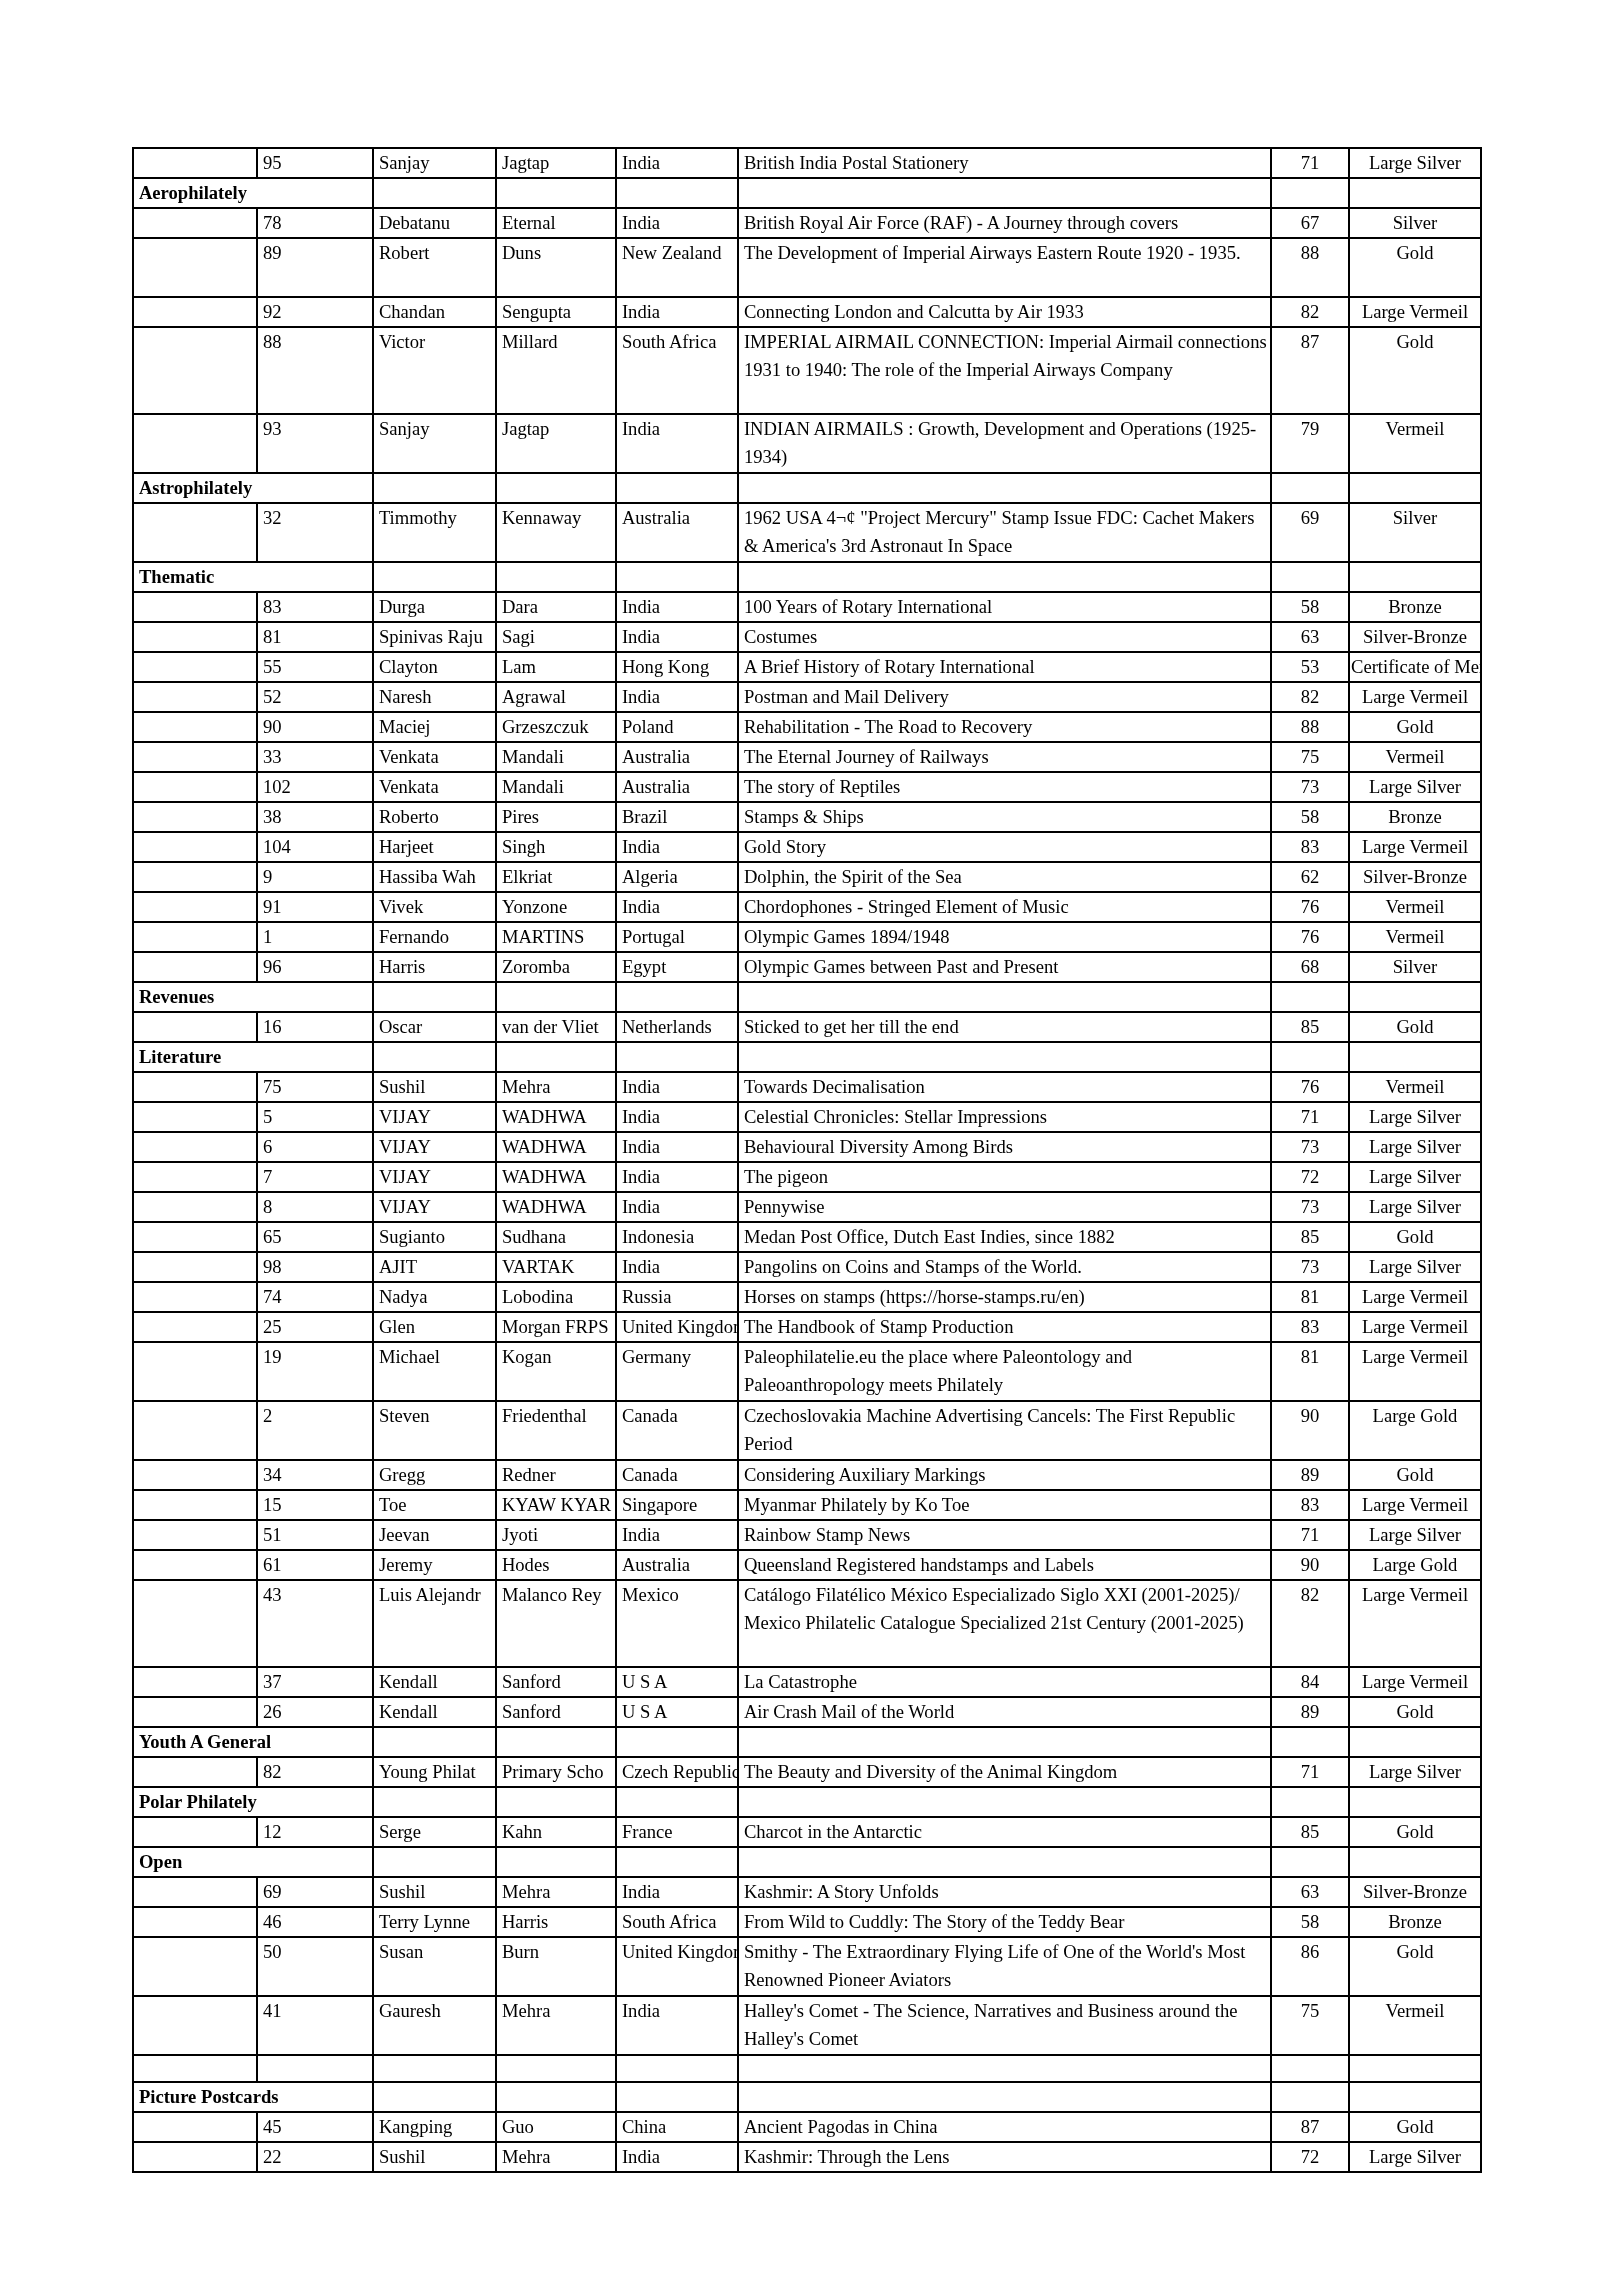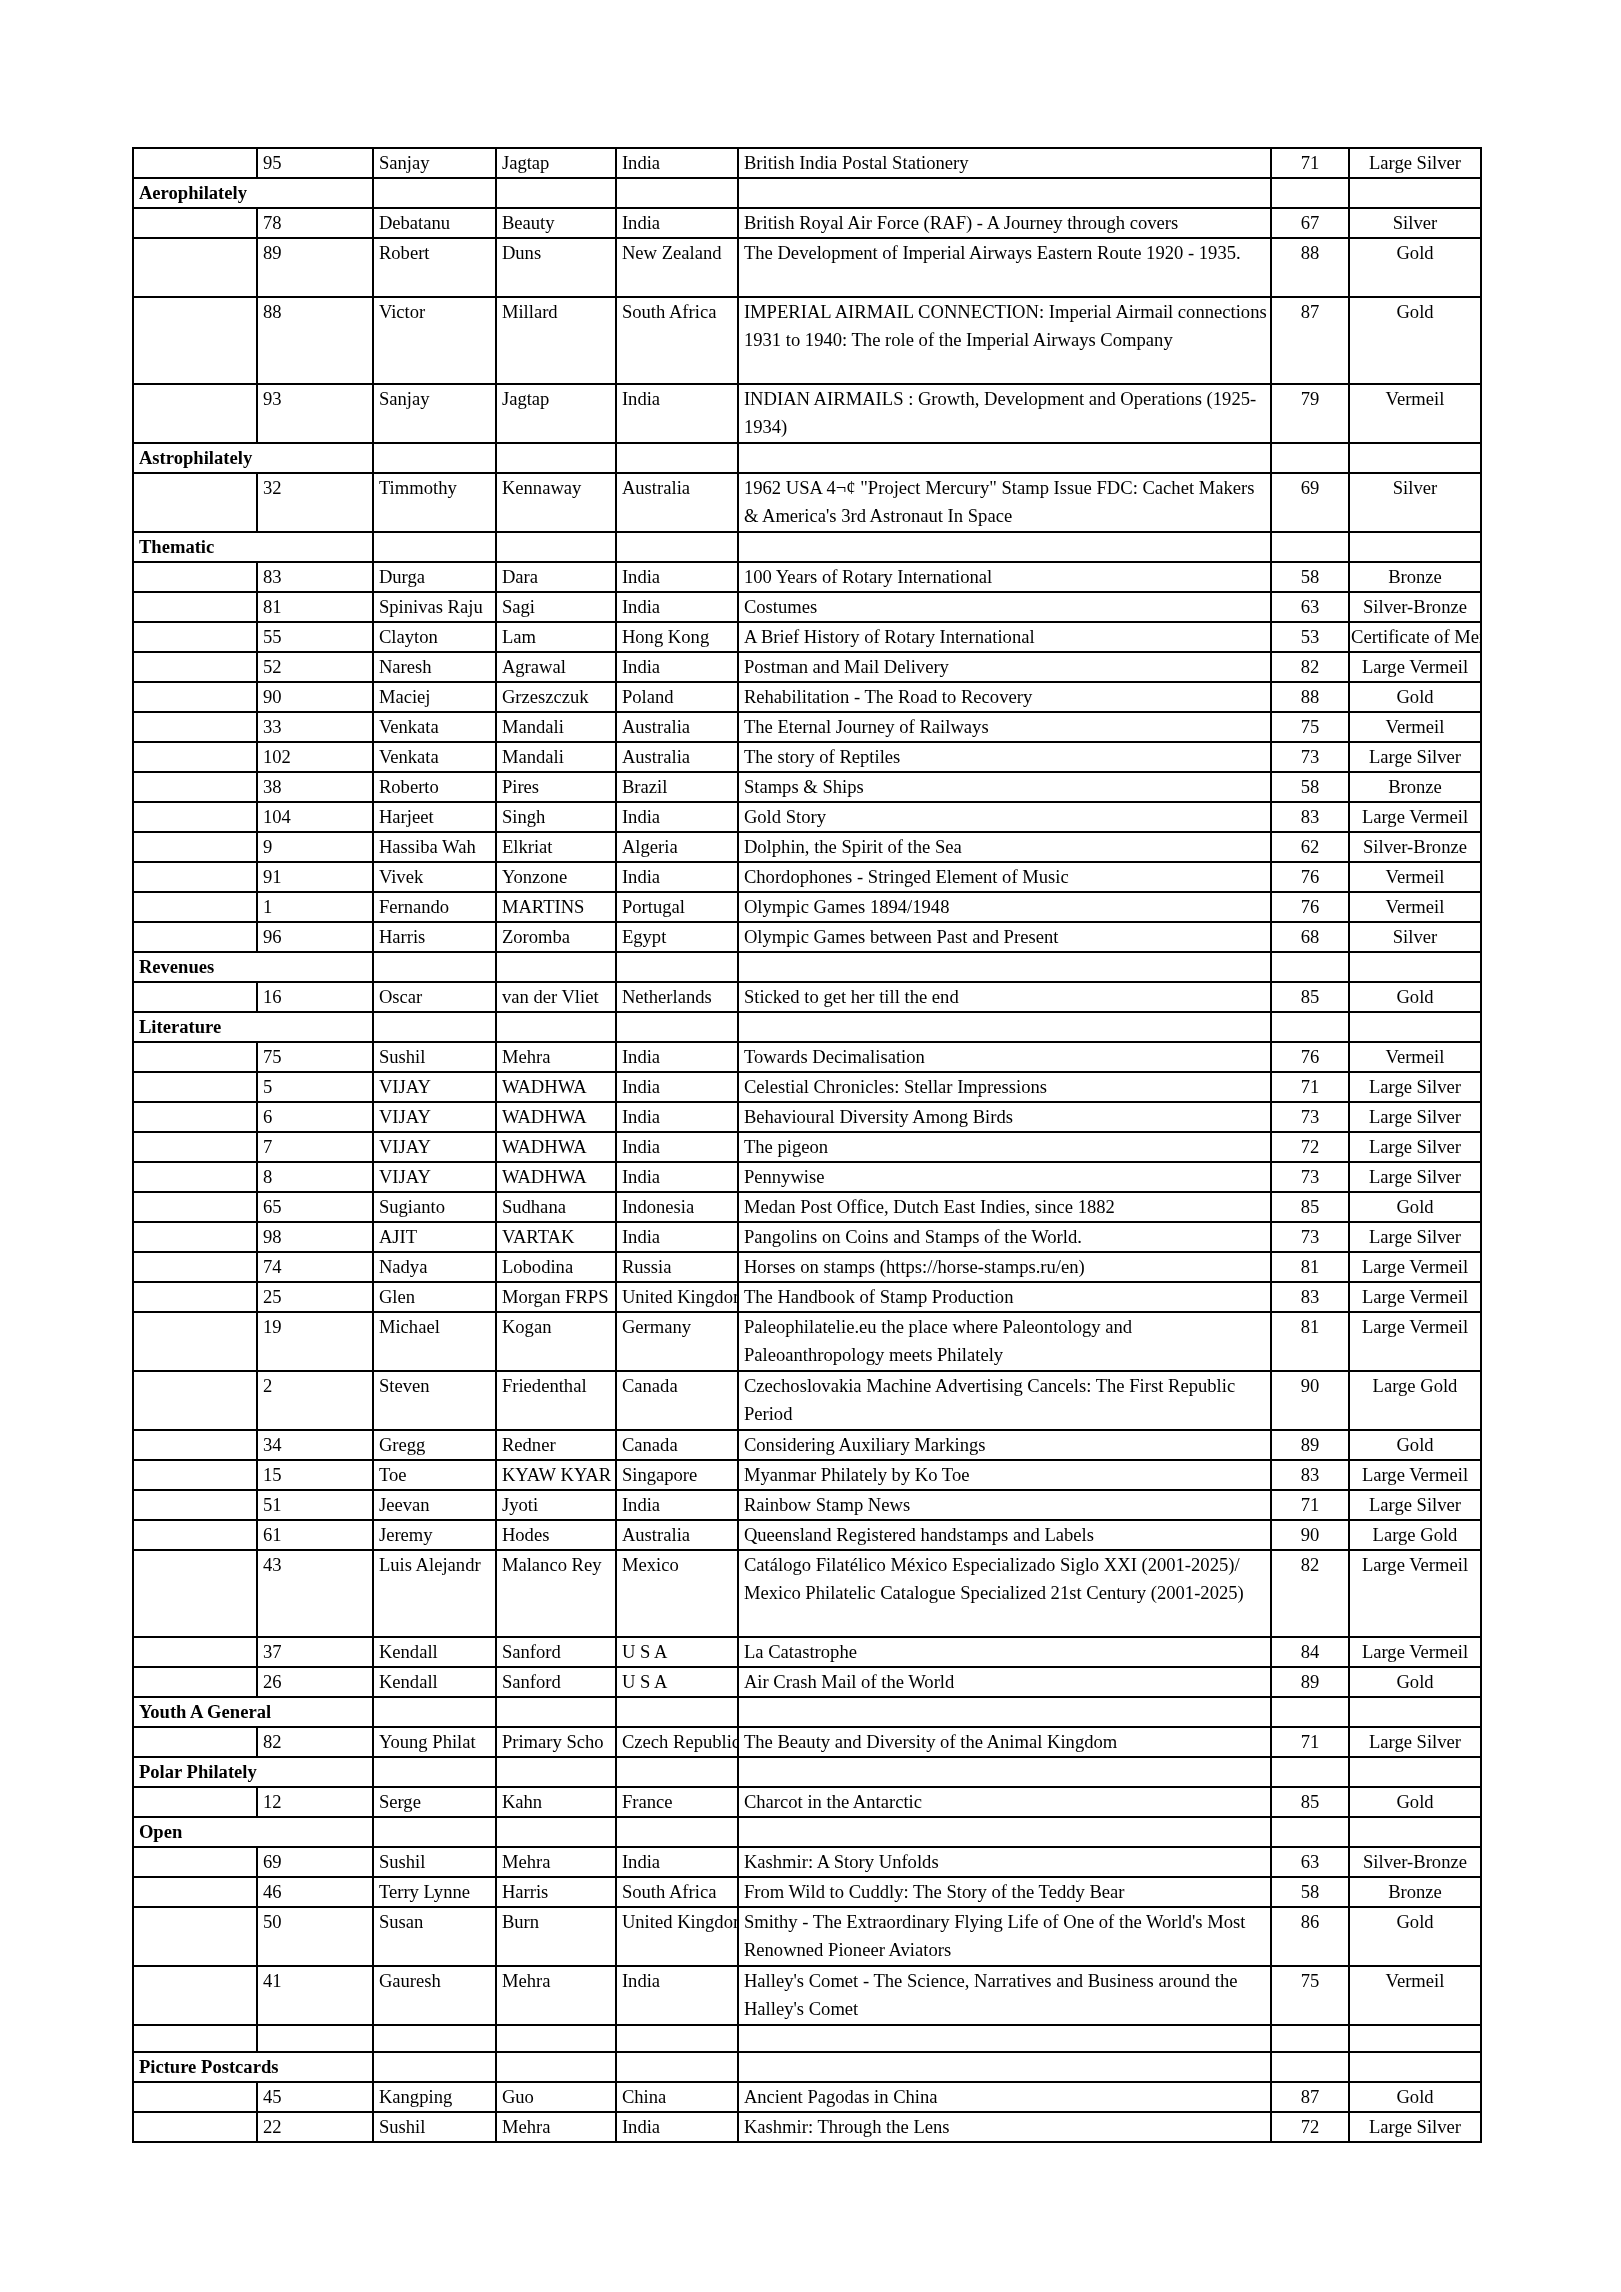--- a/index.html
+++ b/index.html
@@ -72,35 +72,45 @@
           <td></td>
           <td></td>
           <td class="title-cell"></td>
           <td></td>
           <td></td>
         </tr>
         <tr class="r1">
           <td></td>
           <td>78</td>
           <td>Debatanu</td>
-          <td>Beauty</td>
+          <td>Eternal</td>
           <td>India</td>
           <td class="title-cell">British Royal Air Force (RAF) - A Journey through covers</td>
           <td class="center">67</td>
           <td class="center">Silver</td>
         </tr>
         <tr class="r2">
           <td></td>
           <td>89</td>
           <td>Robert</td>
           <td>Duns</td>
           <td>New Zealand</td>
           <td class="title-cell">The Development of Imperial Airways Eastern Route 1920 - 1935.</td>
           <td class="center">88</td>
           <td class="center">Gold</td>
+        </tr>
+        <tr class="r1">
+          <td></td>
+          <td>92</td>
+          <td>Chandan</td>
+          <td>Sengupta</td>
+          <td>India</td>
+          <td class="title-cell">Connecting London and Calcutta by Air 1933</td>
+          <td class="center">82</td>
+          <td class="center">Large Vermeil</td>
         </tr>
         <tr class="r3">
           <td></td>
           <td>88</td>
           <td>Victor</td>
           <td>Millard</td>
           <td>South Africa</td>
           <td class="title-cell">IMPERIAL AIRMAIL CONNECTION: Imperial Airmail connections 1931 to 1940:  The role of the Imperial Airways Company</td>
           <td class="center">87</td>
           <td class="center">Gold</td>

